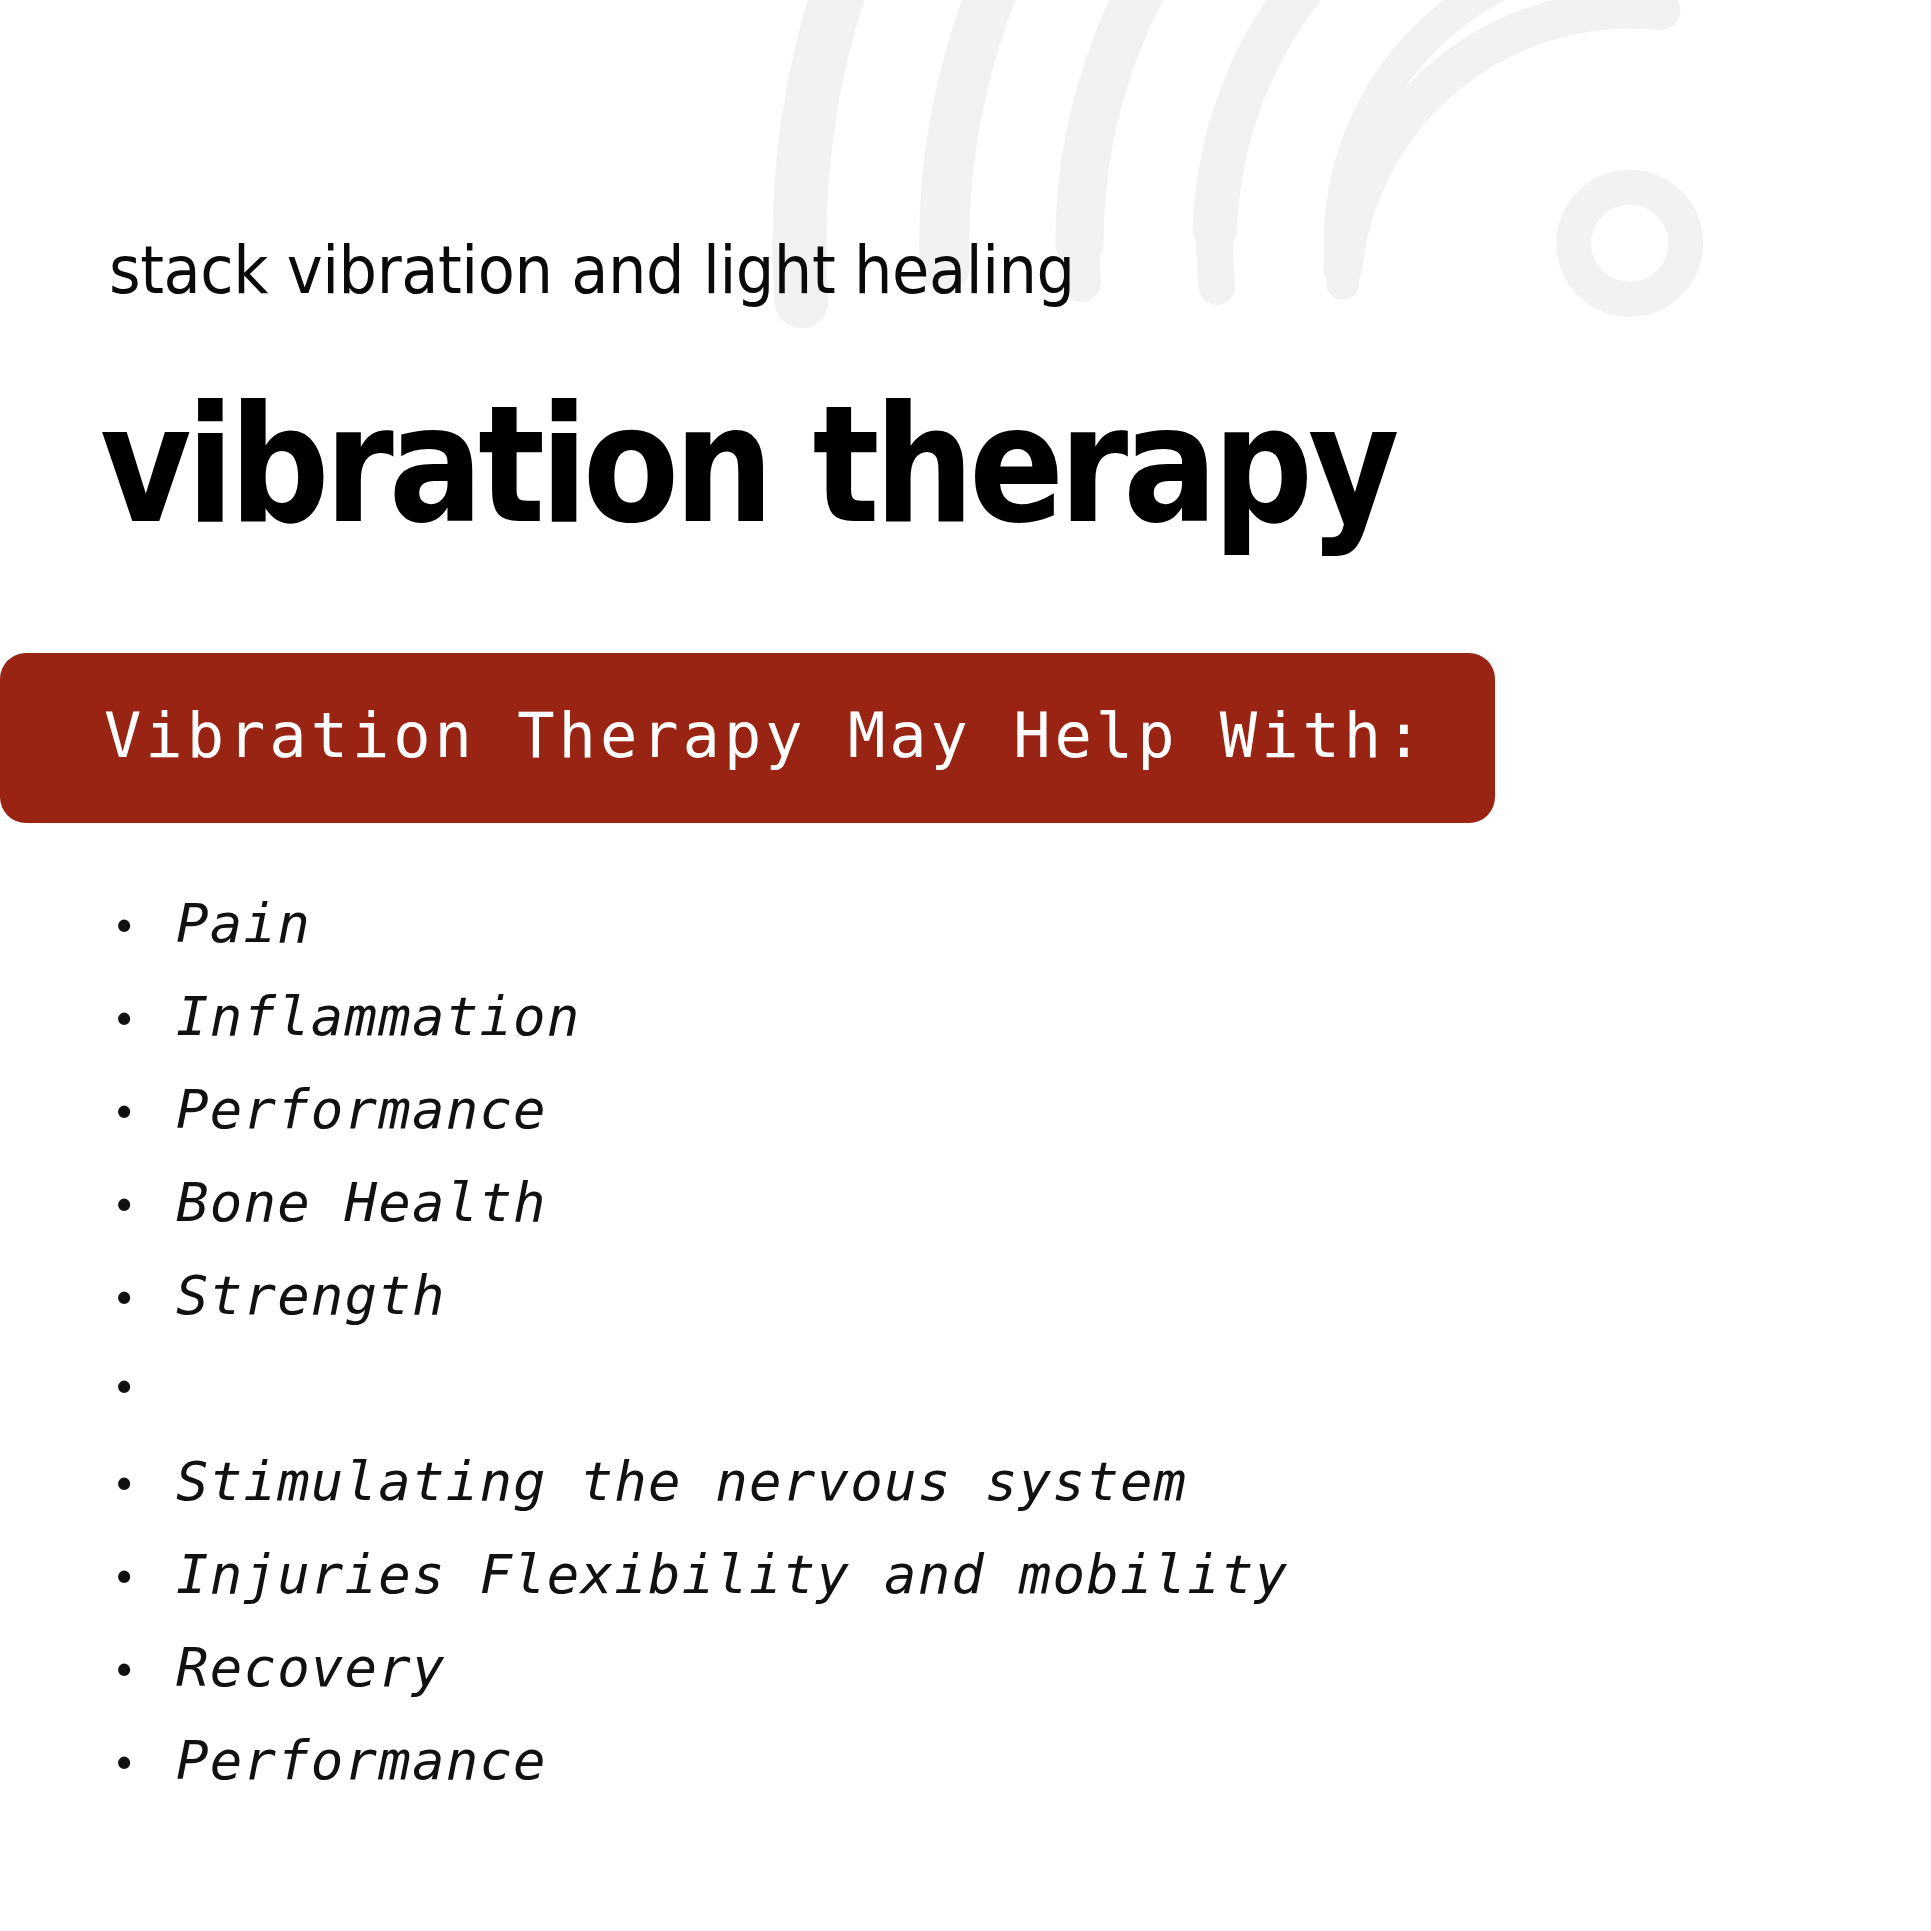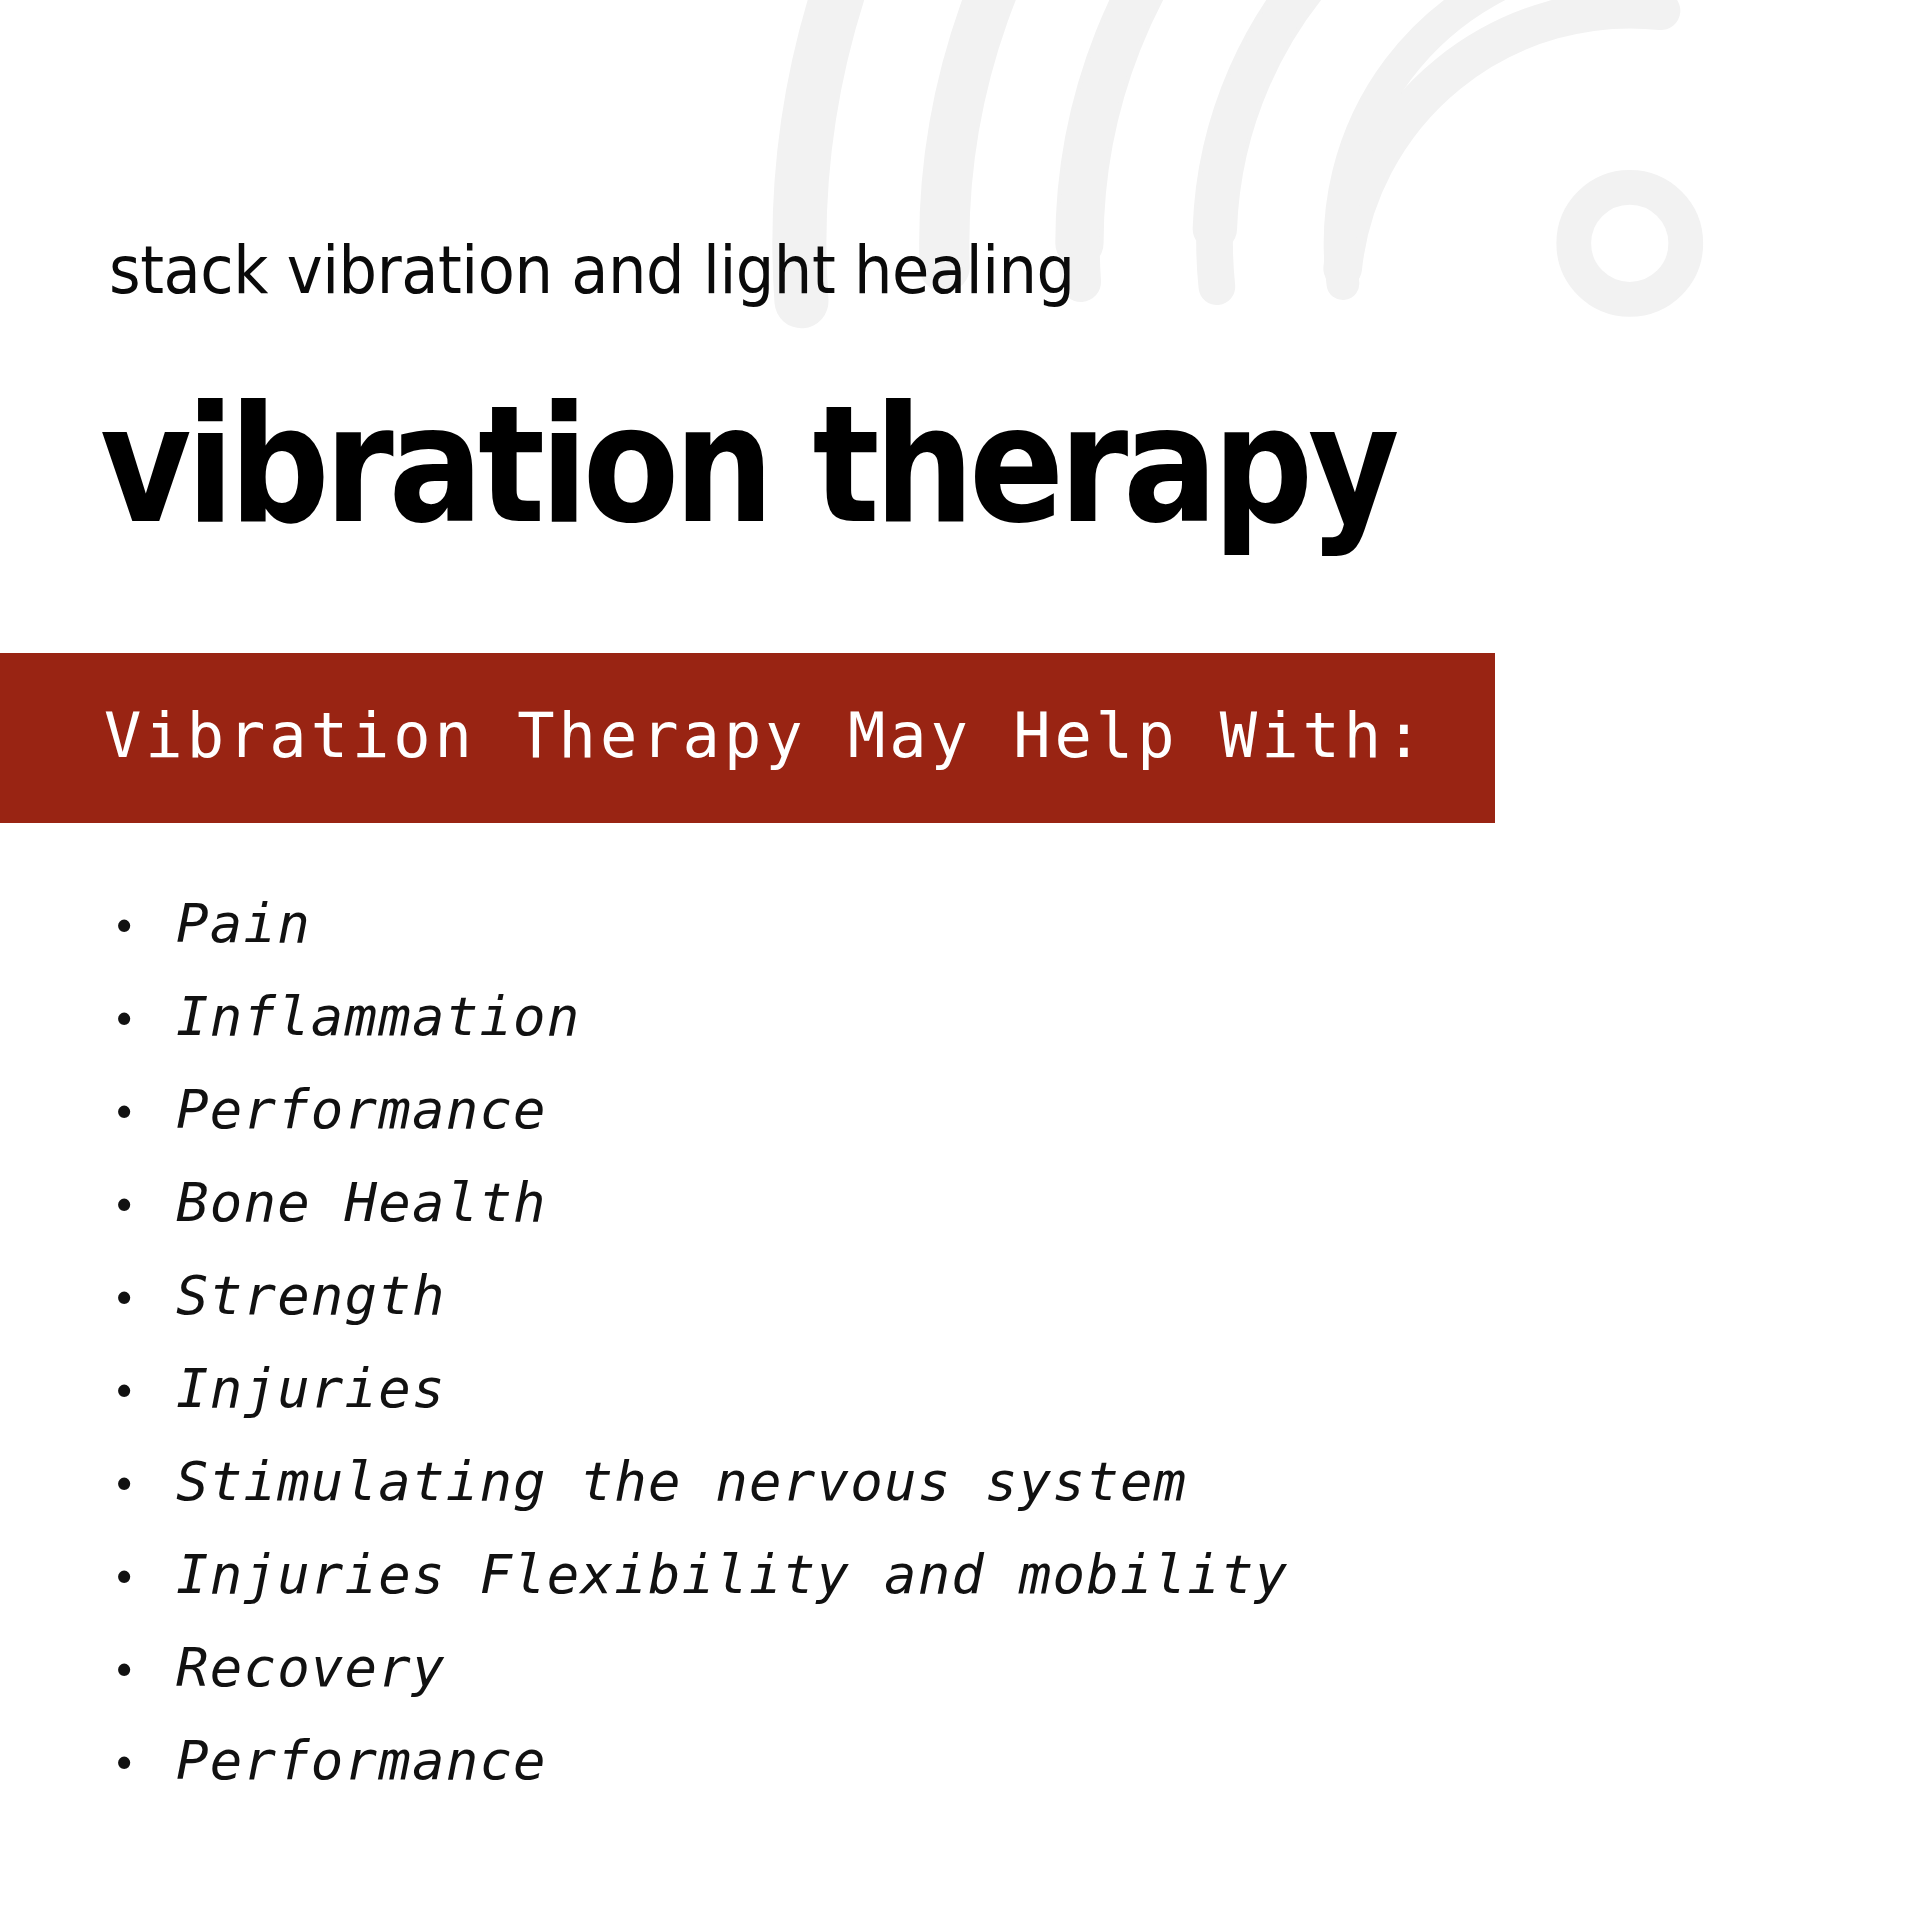--- a/index.html
+++ b/index.html
@@ -157,21 +157,21 @@
 
       <path d="M 1688 962 A 710 710 0 0 1 978 252" stroke-width="52" transform="rotate(88 1688 252)"></path>
       <path d="M 1688 1112 A 860 860 0 0 1 828 252" stroke-width="56" transform="rotate(86 1688 252)"></path>
     </g>
   </svg>
 
   <div id="eyebrow">stack vibration and light healing</div>
 
   <div id="headline">vibration therapy</div>
 
-  <div id="banner" style="background: rgb(153, 36, 19);">
+  <div id="banner" style="background: rgb(153, 36, 19); border-radius: 26px;">
     <div id="banner-text" style="color: rgb(255, 255, 255);">Vibration Therapy May Help With:</div>
   </div>
 
   <ul id="benefit-list">
       <li class="benefit-item">
         <span class="benefit-bullet">•</span>
         <span class="benefit-label">Pain</span>
       </li>
       <li class="benefit-item">
         <span class="benefit-bullet">•</span>
@@ -184,21 +184,20 @@
       <li class="benefit-item">
         <span class="benefit-bullet">•</span>
         <span class="benefit-label">Bone Health</span>
       </li>
       <li class="benefit-item">
         <span class="benefit-bullet">•</span>
         <span class="benefit-label">Strength</span>
       </li>
       <li class="benefit-item">
         <span class="benefit-bullet">•</span>
-        <span class="benefit-label">Injuries</span>
       </li>
       <li class="benefit-item">
         <span class="benefit-bullet">•</span>
         <span class="benefit-label">Stimulating the nervous system</span>
       </li>
       <li class="benefit-item">
         <span class="benefit-bullet">•</span>
         <span class="benefit-label">Injuries Flexibility and mobility</span>
       </li>
       <li class="benefit-item">

